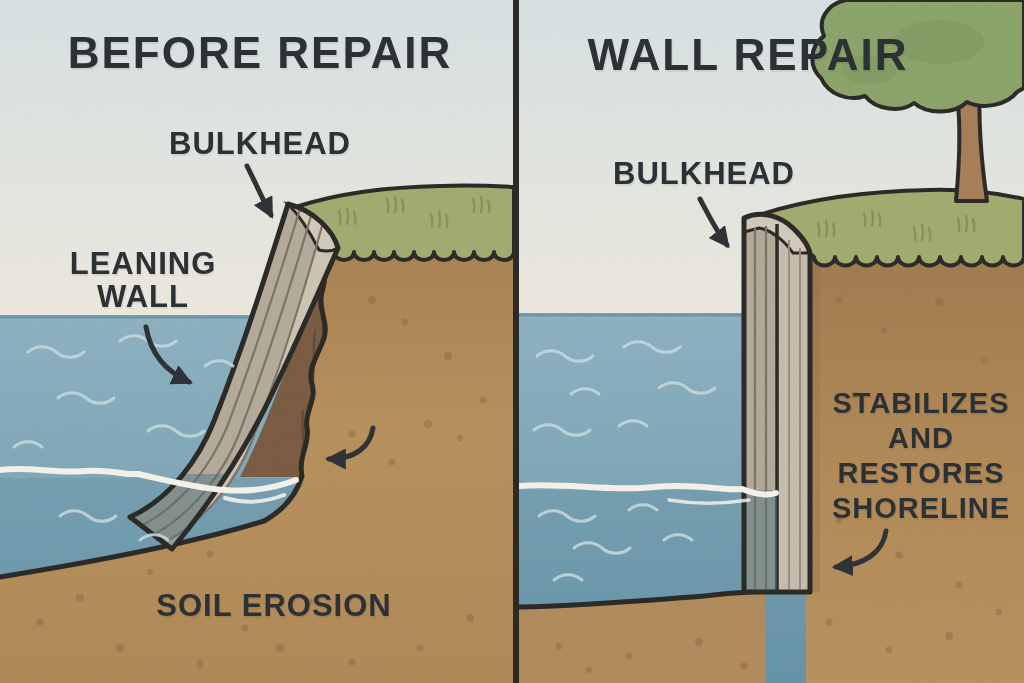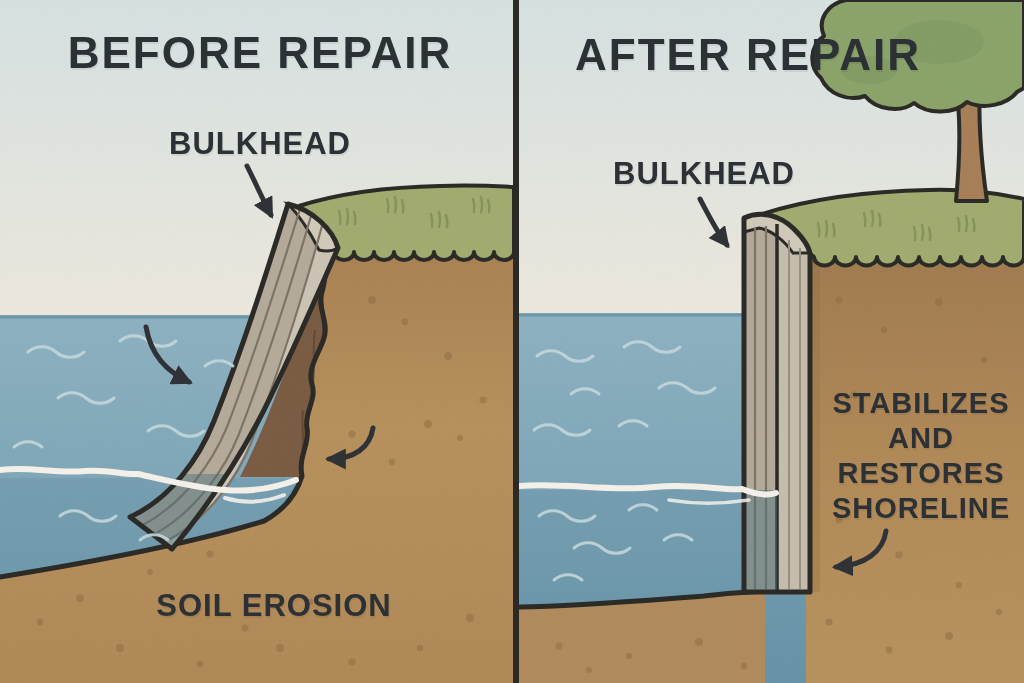--- a/index.html
+++ b/index.html
@@ -260,22 +260,24 @@
       <path d="M 367,531 C 364,552 346,565 317,567" marker-end="url(#ahR)"></path>
     </g>
 
     <rect width="505" height="683" filter="url(#grainR)" opacity="0.07"></rect>
   </svg>
 
   <div class="divider"></div>
 
   <div class="lbl title" id="before-title">BEFORE REPAIR</div>
   <div class="lbl callout" id="bulkhead-left">BULKHEAD</div>
+  <div class="lbl callout" id="leaning-wall">LEANING
+WALL</div>
   <div class="lbl callout" id="soil-erosion-bottom">SOIL EROSION</div>
 
-  <div class="lbl title" id="after-title">AFTER REPAIR</div>
+  <div class="lbl title" id="after-title">WALL REPAIR</div>
   <div class="lbl callout" id="bulkhead-right">BULKHEAD</div>
   <div class="lbl callout" id="benefit">STABILIZES
 AND
 RESTORES
 SHORELINE</div>
 
 </div>
 
 </body></html>

